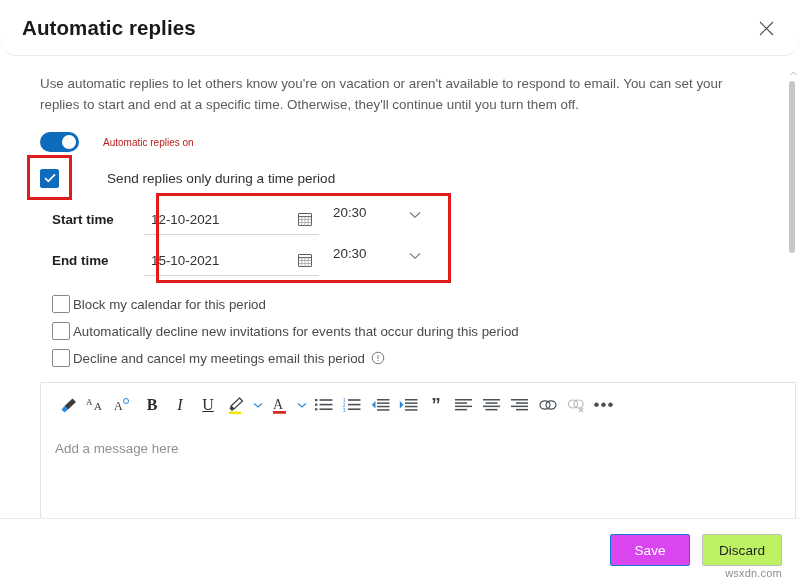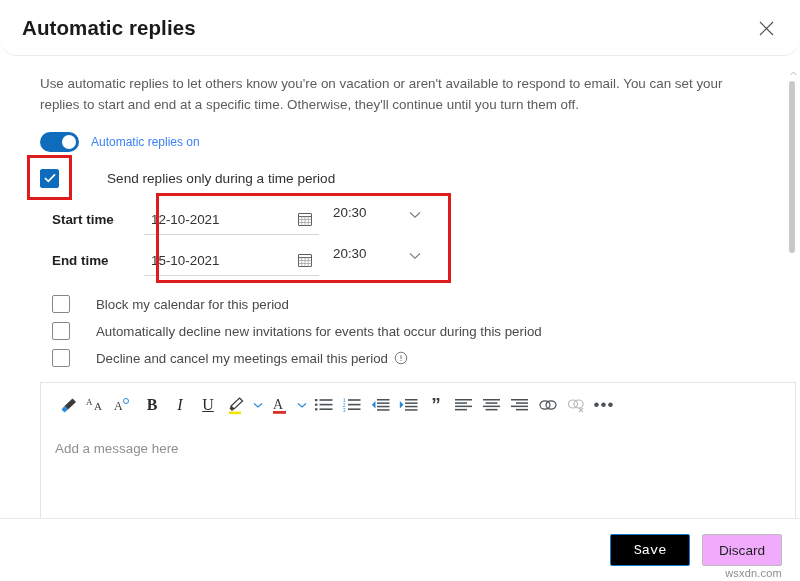--- a/index.html
+++ b/index.html
@@ -84,23 +84,23 @@
     cursor: pointer;
     flex: 0 0 39px;
   }
   .toggle .knob {
     position: absolute; top: 3px; right: 3px;
     width: 14px; height: 14px;
     border-radius: 50%;
     background: #ffffff;
   }
   .toggle-label {
-    margin-left: 12px;
-    font-size: 12px;
-    color: #3b82f6;
+    margin-left: 24px;
+    font-size: 10px;
+    color: #b91c1c;
   }
 
   
   .period-row {
     display: flex; align-items: center;
     margin-top: 14px; height: 22px;
     position: relative;
     gap: 36px;
   }
   .cb-checked {
@@ -183,21 +183,21 @@
     height: 24px; margin-bottom: 3px;
   }
   .cb-empty {
     width: 18px; height: 18px;
     border: 1px solid #8a8886;
     border-radius: 2px;
     background: #ffffff;
     cursor: pointer; flex: 0 0 18px;
   }
   .opt-label {
-    margin-left: 26px;
+    margin-left: 3px;
     font-size: 13.3px;
     color: #4a4a4a;
   }
   .info-icon { margin-left: 6px; display: inline-flex; cursor: pointer; }
 
   
   .editor {
     margin-top: 12px;
     width: 756px; height: 160px;
     border: 1px solid #e4e4e4;
@@ -245,26 +245,25 @@
   .btn {
     height: 32px;
     min-width: 80px;
     font-size: 13.6px;
     border-radius: 2px;
     cursor: pointer;
     display: flex; align-items: center; justify-content: center;
     font-family: "Liberation Sans", sans-serif;
   }
   .btn-primary {
-    background: #000000; color: #ffffff; border: 1px solid #0f7bd4;
+    background: #d946ef; color: #ffffff; border: 1px solid #0f7bd4;
     width: 78px;
-    font-family: Liberation Mono, monospace;
   }
   .btn-secondary {
-    background: #f0abfc; color: #201f1e; border: 1px solid #bcbcbc;
+    background: #bef264; color: #201f1e; border: 1px solid #bcbcbc;
     width: 72px;
   }
   .watermark {
     position: absolute;
     right: 18px; bottom: 2px;
     font-size: 11px;
     color: #8d8d8d;
     letter-spacing: .2px;
   }
 </style>

